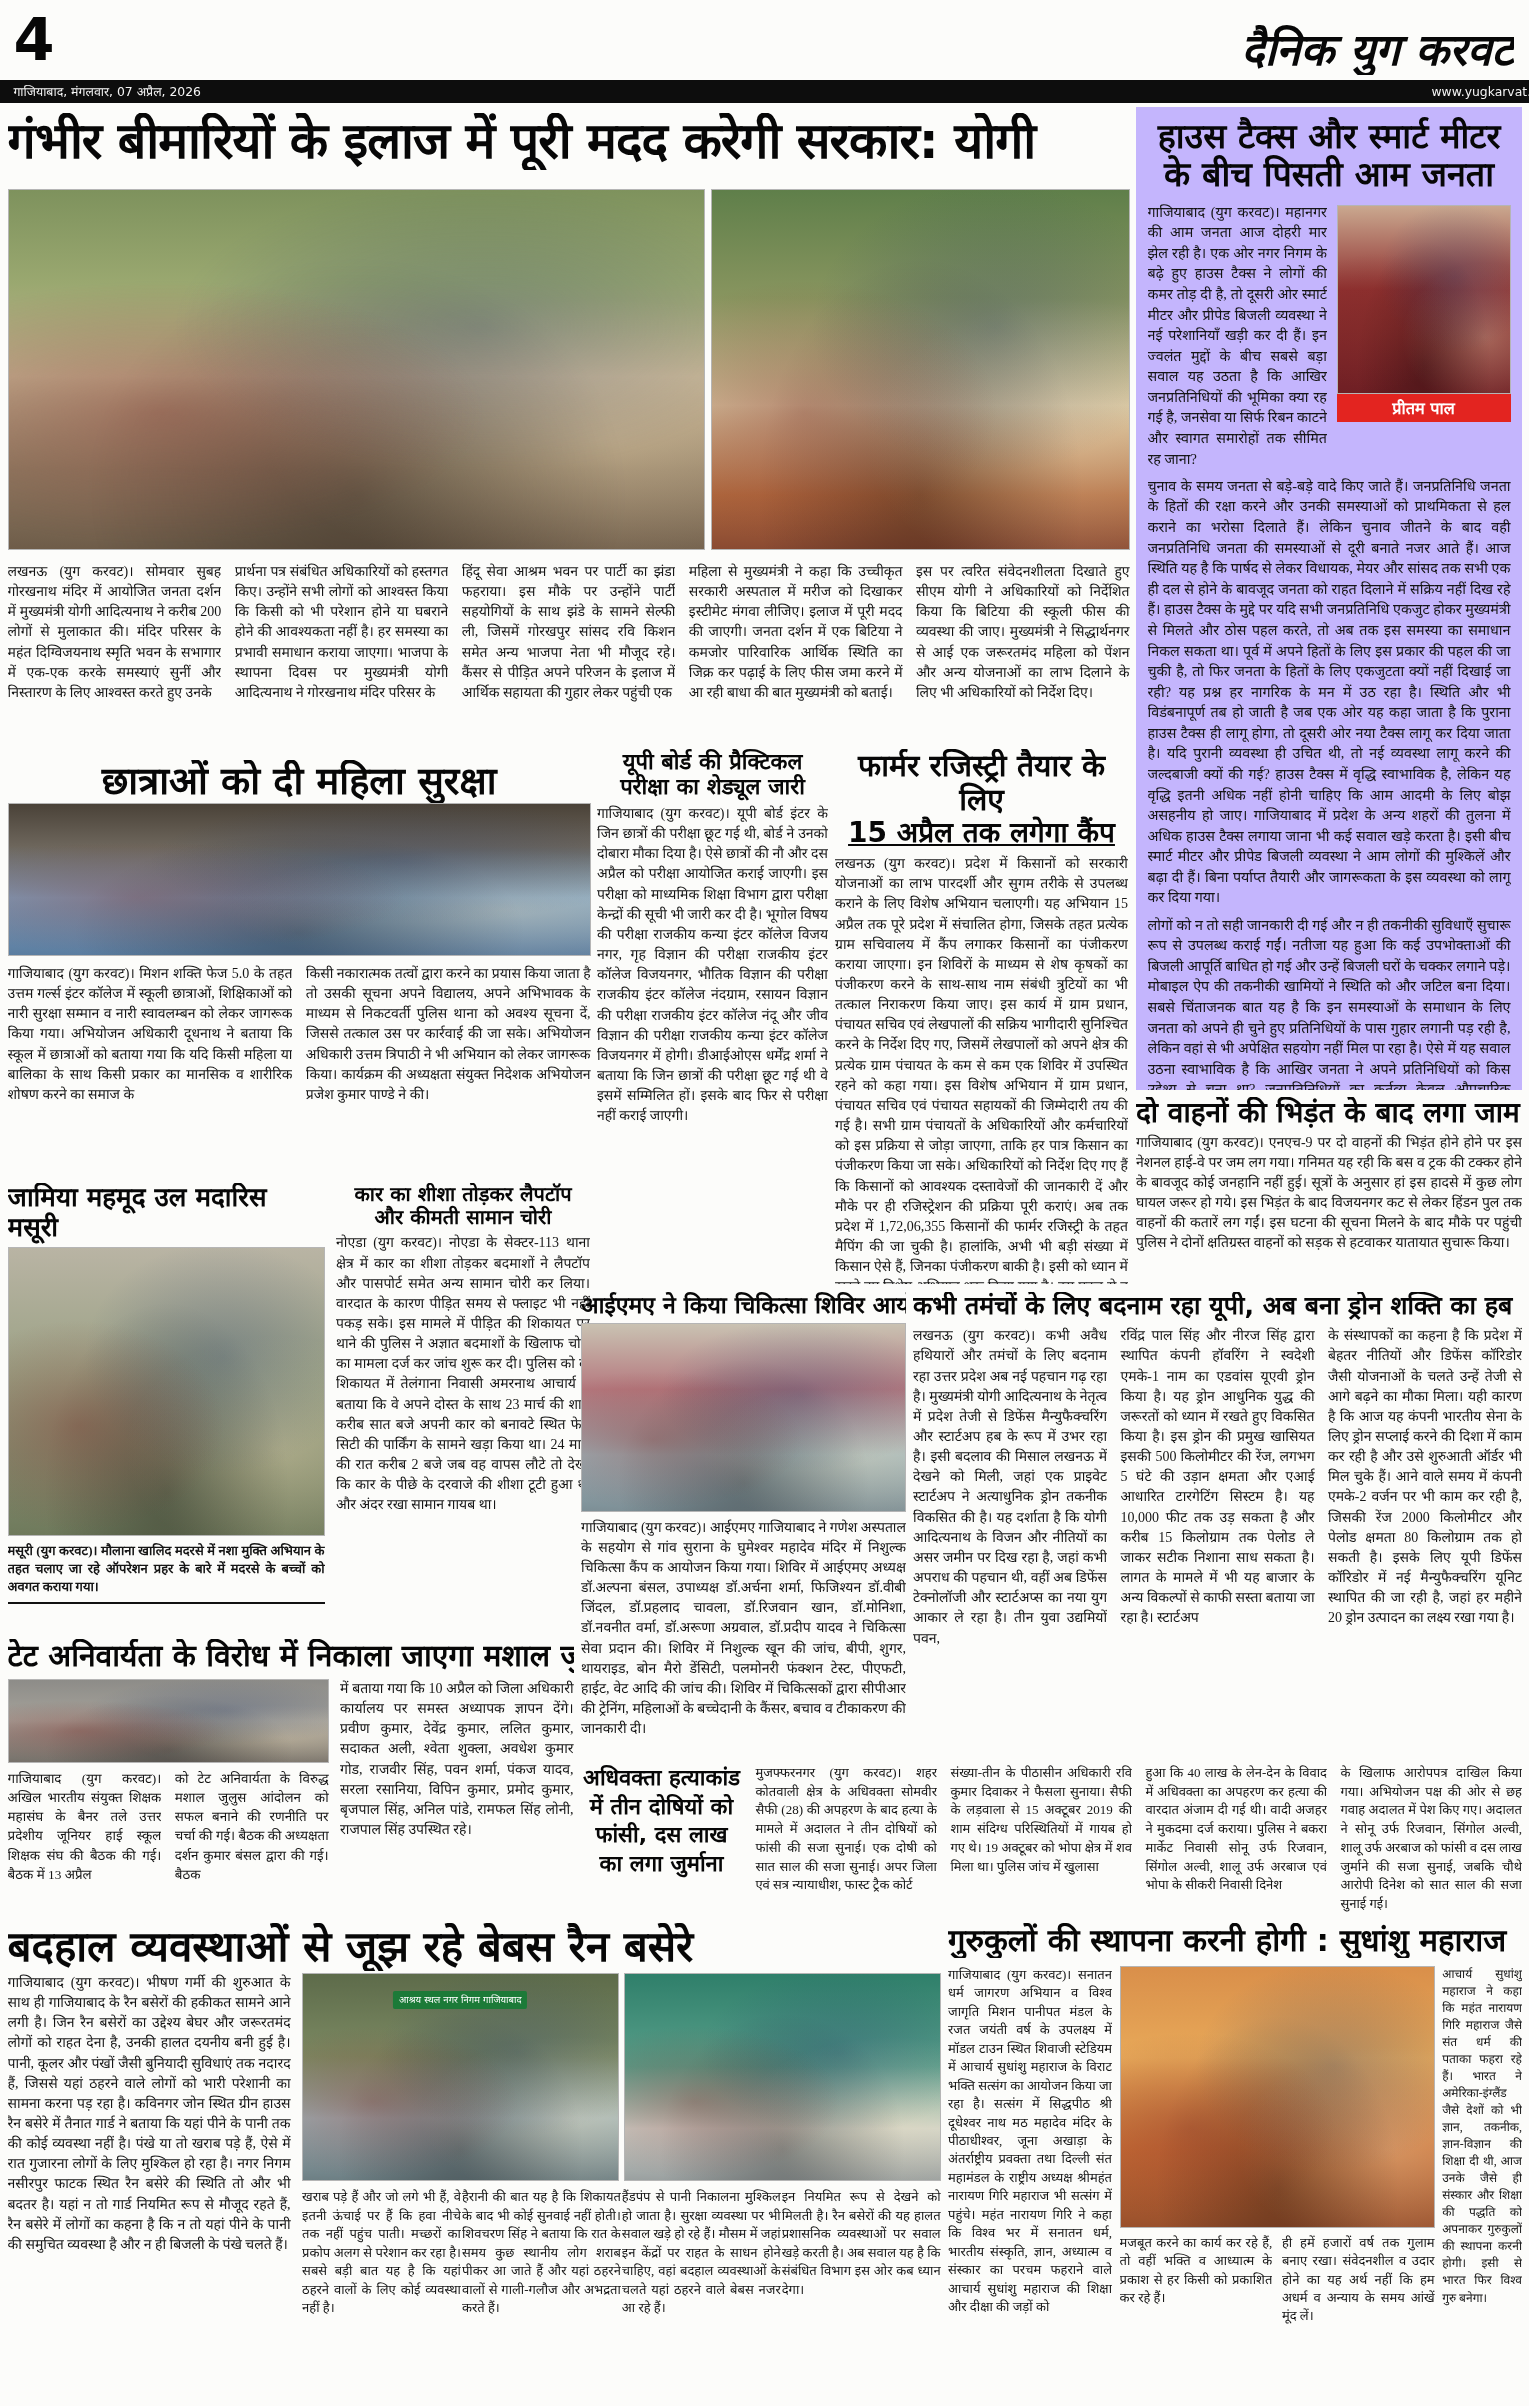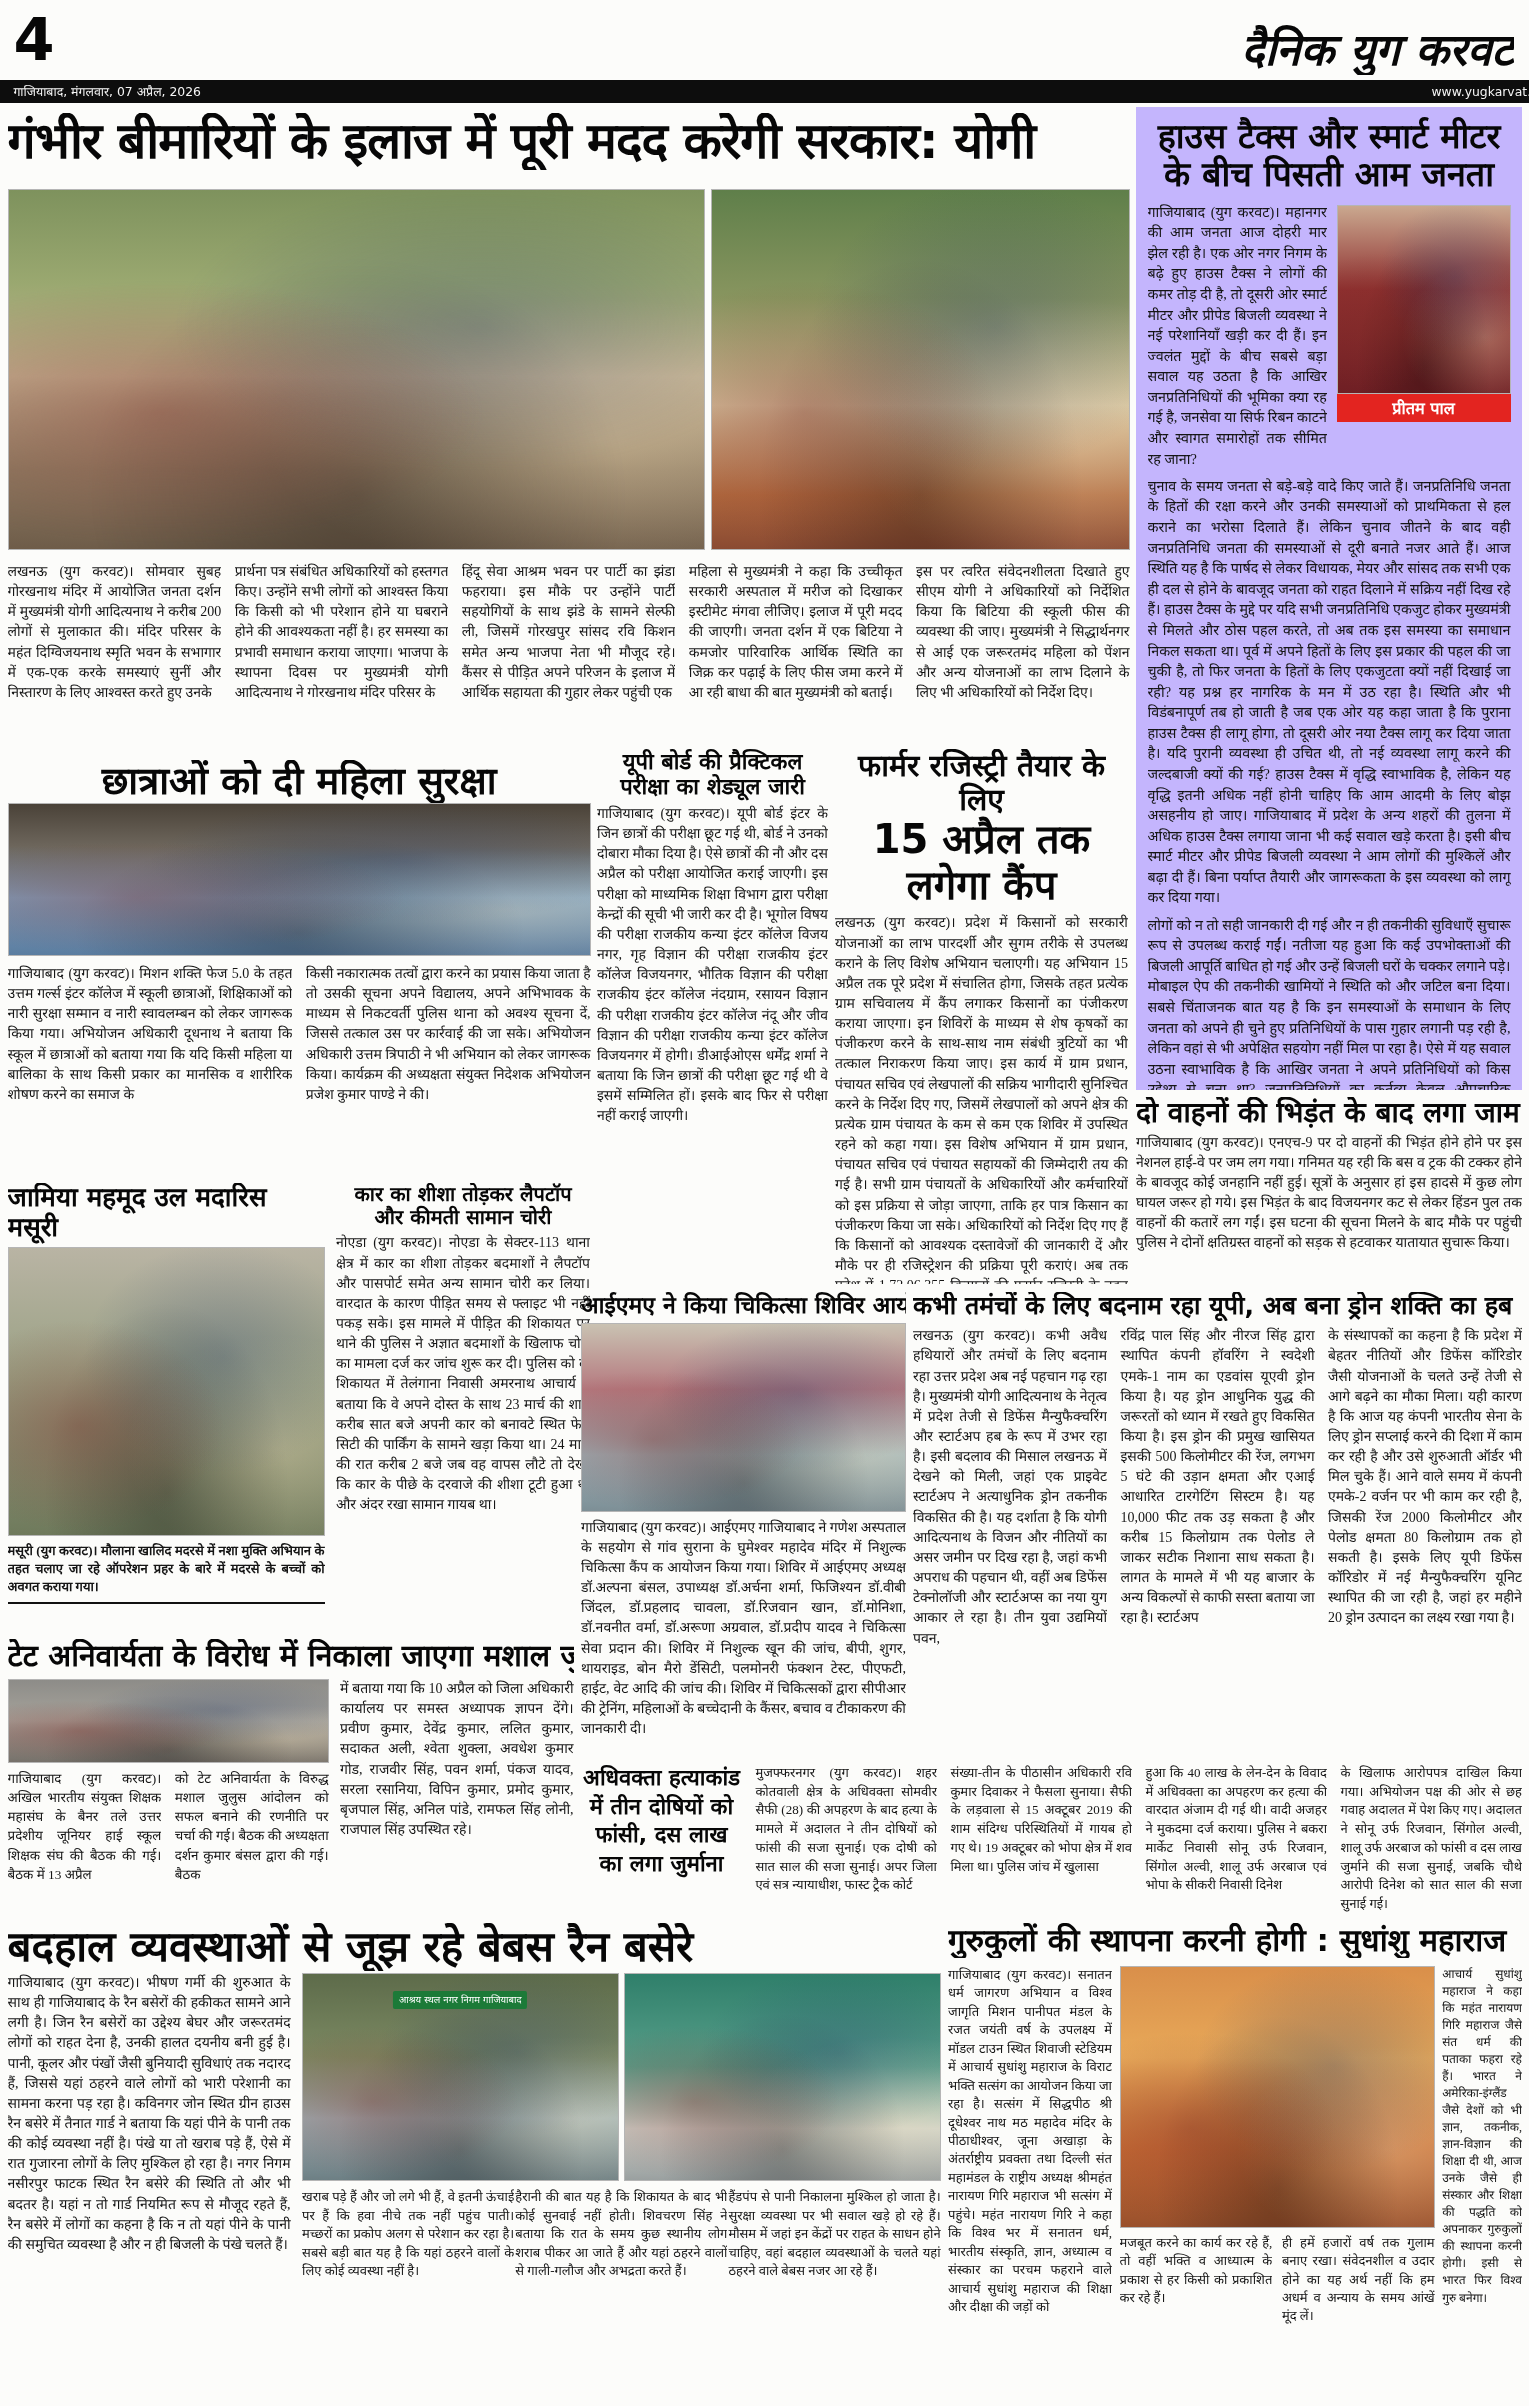--- a/index.html
+++ b/index.html
@@ -94,21 +94,21 @@
   </div>
 
   <div class="abs" style="left:597px;top:749px;width:231px;height:535px;overflow:hidden;">
     <div class="hl ctr" style="font-size:22px;">यूपी बोर्ड की प्रैक्टिकल</div>
     <div class="hl ctr" style="font-size:22px;margin-bottom:4.8px;">परीक्षा का शेड्यूल जारी</div>
     <div class="bt">गाजियाबाद (युग करवट)। यूपी बोर्ड इंटर के जिन छात्रों की परीक्षा छूट गई थी, बोर्ड ने उनको दोबारा मौका दिया है। ऐसे छात्रों की नौ और दस अप्रैल को परीक्षा आयोजित कराई जाएगी। इस परीक्षा को माध्यमिक शिक्षा विभाग द्वारा परीक्षा केन्द्रों की सूची भी जारी कर दी है। भूगोल विषय की परीक्षा राजकीय कन्या इंटर कॉलेज विजय नगर, गृह विज्ञान की परीक्षा राजकीय इंटर कॉलेज विजयनगर, भौतिक विज्ञान की परीक्षा राजकीय इंटर कॉलेज नंदग्राम, रसायन विज्ञान की परीक्षा राजकीय इंटर कॉलेज नंदू और जीव विज्ञान की परीक्षा राजकीय कन्या इंटर कॉलेज विजयनगर में होगी। डीआईओएस धर्मेंद्र शर्मा ने बताया कि जिन छात्रों की परीक्षा छूट गई थी वे इसमें सम्मिलित हों। इसके बाद फिर से परीक्षा नहीं कराई जाएगी।</div>
   </div>
 
   <div class="abs" style="left:835px;top:749px;width:293px;height:535px;overflow:hidden;">
     <div class="hl ctr" style="font-size:30px;">फार्मर रजिस्ट्री तैयार के लिए</div>
-    <div class="hl ctr" style="font-size:40px;margin-bottom:4.8px;">15 अप्रैल तक लगेगा कैंप</div>
+    <div class="hl ctr" style="font-size:28px;margin-bottom:4.8px;text-decoration:underline;">15 अप्रैल तक लगेगा कैंप</div>
     <div class="bt">लखनऊ (युग करवट)। प्रदेश में किसानों को सरकारी योजनाओं का लाभ पारदर्शी और सुगम तरीके से उपलब्ध कराने के लिए विशेष अभियान चलाएगी। यह अभियान 15 अप्रैल तक पूरे प्रदेश में संचालित होगा, जिसके तहत प्रत्येक ग्राम सचिवालय में कैंप लगाकर किसानों का पंजीकरण कराया जाएगा। इन शिविरों के माध्यम से शेष कृषकों का पंजीकरण करने के साथ-साथ नाम संबंधी त्रुटियों का भी तत्काल निराकरण किया जाए। इस कार्य में ग्राम प्रधान, पंचायत सचिव एवं लेखपालों की सक्रिय भागीदारी सुनिश्चित करने के निर्देश दिए गए, जिसमें लेखपालों को अपने क्षेत्र की प्रत्येक ग्राम पंचायत के कम से कम एक शिविर में उपस्थित रहने को कहा गया। इस विशेष अभियान में ग्राम प्रधान, पंचायत सचिव एवं पंचायत सहायकों की जिम्मेदारी तय की गई है। सभी ग्राम पंचायतों के अधिकारियों और कर्मचारियों को इस प्रक्रिया से जोड़ा जाएगा, ताकि हर पात्र किसान का पंजीकरण किया जा सके। अधिकारियों को निर्देश दिए गए हैं कि किसानों को आवश्यक दस्तावेजों की जानकारी दें और मौके पर ही रजिस्ट्रेशन की प्रक्रिया पूरी कराएं। अब तक प्रदेश में 1,72,06,355 किसानों की फार्मर रजिस्ट्री के तहत मैपिंग की जा चुकी है। हालांकि, अभी भी बड़ी संख्या में किसान ऐसे हैं, जिनका पंजीकरण बाकी है। इसी को ध्यान में रखते हुए विशेष अभियान शुरू किया गया है। इस पहल से न केवल किसानों का सटीक डाटाबेस तैयार होगा, बल्कि भविष्य में कृषि योजनाओं की क्रियान्वयन में भी पारदर्शिता और तेजी आएगी।</div>
   </div>
 
   <div class="abs" style="left:7.6px;top:1183px;width:317px;height:453px;overflow:hidden;">
     <div class="hl" style="font-size:26px;margin-bottom:4.8px;">जामिया महमूद उल मदारिस मसूरी</div>
     <div class="photo ph-jamia" style="height:287px;margin-bottom:5.7px;"></div>
     <div class="capline" style="border-bottom:2.9px solid #111;padding-bottom:5.7px;">मसूरी (युग करवट)। मौलाना खालिद मदरसे में नशा मुक्ति अभियान के तहत चलाए जा रहे ऑपरेशन प्रहर के बारे में मदरसे के बच्चों को अवगत कराया गया।</div>
   </div>
 
   <div class="abs" style="left:336px;top:1183px;width:254px;height:453px;overflow:hidden;">
@@ -162,20 +162,21 @@
         <div style="display:flex;gap:5.7px;height:208px;">
           <div class="photo ph-shel1" style="flex:1;">
             <div class="sign">आश्रय स्थल नगर निगम गाजियाबाद</div>
           </div>
           <div class="photo ph-shel2" style="flex:1;"></div>
         </div>
         <div class="cols" style="margin-top:7.6px;height:187px;gap:1px;">
           <div class="btsm">खराब पड़े हैं और जो लगे भी हैं, वे इतनी ऊंचाई पर हैं कि हवा नीचे तक नहीं पहुंच पाती। मच्छरों का प्रकोप अलग से परेशान कर रहा है। सबसे बड़ी बात यह है कि यहां ठहरने वालों के लिए कोई व्यवस्था नहीं है।</div>
           <div class="btsm">हैरानी की बात यह है कि शिकायत के बाद भी कोई सुनवाई नहीं होती। शिवचरण सिंह ने बताया कि रात के समय कुछ स्थानीय लोग शराब पीकर आ जाते हैं और यहां ठहरने वालों से गाली-गलौज और अभद्रता करते हैं।</div>
           <div class="btsm">हैंडपंप से पानी निकालना मुश्किल हो जाता है। सुरक्षा व्यवस्था पर भी सवाल खड़े हो रहे हैं। मौसम में जहां इन केंद्रों पर राहत के साधन होने चाहिए, वहां बदहाल व्यवस्थाओं के चलते यहां ठहरने वाले बेबस नजर आ रहे हैं।</div>
+          <div class="btsm">इन नियमित रूप से देखने को मिलती है। रैन बसेरों की यह हालत प्रशासनिक व्यवस्थाओं पर सवाल खड़े करती है। अब सवाल यह है कि संबंधित विभाग इस ओर कब ध्यान देगा।</div>
         </div>
       </div>
     </div>
   </div>
 
   <div class="abs" style="left:948px;top:1923px;width:574px;height:478px;overflow:hidden;">
     <div class="hl one" style="font-size:31px;margin-bottom:7.6px;">गुरुकुलों की स्थापना करनी होगी : सुधांशु महाराज</div>
     <div style="display:flex;gap:7.6px;">
       <div class="btsm" style="flex:0 0 164px;height:411px;">गाजियाबाद (युग करवट)। सनातन धर्म जागरण अभियान व विश्व जागृति मिशन पानीपत मंडल के रजत जयंती वर्ष के उपलक्ष्य में मॉडल टाउन स्थित शिवाजी स्टेडियम में आचार्य सुधांशु महाराज के विराट भक्ति सत्संग का आयोजन किया जा रहा है। सत्संग में सिद्धपीठ श्री दूधेश्वर नाथ मठ महादेव मंदिर के पीठाधीश्वर, जूना अखाड़ा के अंतर्राष्ट्रीय प्रवक्ता तथा दिल्ली संत महामंडल के राष्ट्रीय अध्यक्ष श्रीमहंत नारायण गिरि महाराज भी सत्संग में पहुंचे। महंत नारायण गिरि ने कहा कि विश्व भर में सनातन धर्म, भारतीय संस्कृति, ज्ञान, अध्यात्म व संस्कार का परचम फहराने वाले आचार्य सुधांशु महाराज की शिक्षा और दीक्षा की जड़ों को</div>
       <div style="flex:0 0 315px;">

